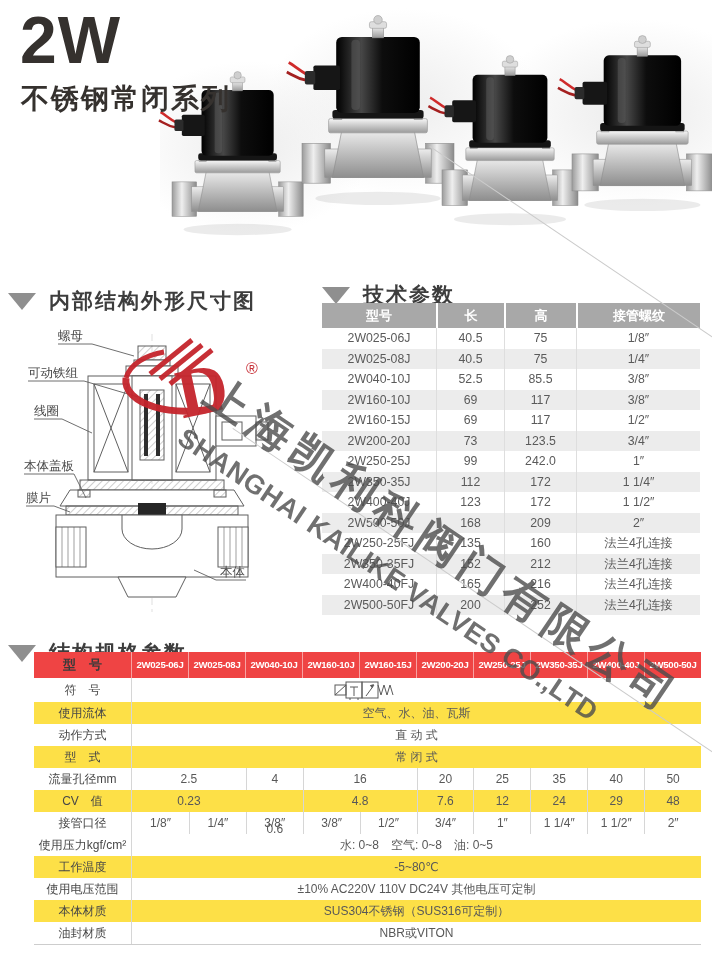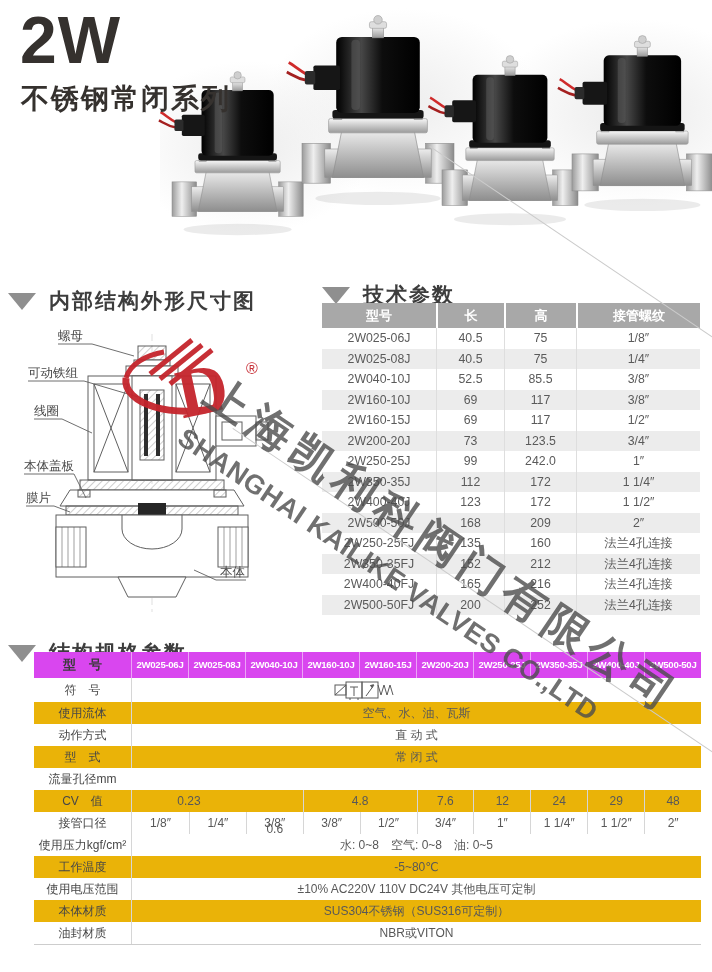--- a/index.html
+++ b/index.html
@@ -28,26 +28,26 @@
   .tech{left:322px;top:303px;width:378px;z-index:2;}
   .tech .hd{display:flex;background:#a8a8a8;height:25px;line-height:25px;color:#fff;font-weight:bold;font-size:13px;text-align:center;}
   .tech .hd div{box-sizing:border-box;}
   .tech .hd div + div{border-left:2px solid #fff;}
   .tech .rw{display:flex;height:20.5px;line-height:20.5px;text-align:center;font-size:12.3px;color:#5a5a5a;}
   .tech .rw div{box-sizing:border-box;}
   .tech .rw div + div{border-left:1px solid #dedede;}
   .tech .rw.alt{background:#ececec;}
   
   .spec{left:34px;top:652px;width:667px;z-index:2;border-bottom:1px solid #cdcdcd;}
-  .spec .hd{display:flex;height:26px;line-height:26px;background:#d946ef;}
+  .spec .hd{display:flex;height:26px;line-height:26px;background:#ef4444;}
   .spec .hd .lab{width:97px;text-align:center;color:#3a3a3a;font-weight:bold;font-size:13px;box-sizing:border-box;}
   .spec .hd .mod{width:57px;text-align:center;color:#fff;font-weight:bold;font-size:9.6px;letter-spacing:-0.3px;box-sizing:border-box;border-left:1px solid rgba(255,255,255,.5);}
   .spec .rw{display:flex;height:22px;line-height:22px;font-size:12px;}
   .spec .rw.sym{height:24px;line-height:24px;}
-  .spec .rw.alt{background:#eab308;}
+  .spec .rw.alt{background:#fde047;}
   .spec .lab{width:97px;text-align:center;color:#474747;box-sizing:border-box;}
   .spec .content{width:570px;display:flex;border-left:1px solid #d6d6d6;box-sizing:border-box;color:#585858;}
   .spec .content .fullv{flex:1;text-align:center;}
   .spec .content .gc{box-sizing:border-box;text-align:center;}
   .spec .content .gc + .gc{border-left:1px solid #d6d6d6;}
   
   .wm-line{z-index:5;border-top:1px solid #cbcbcb;height:0;transform-origin:left top;transform:rotate(34deg);pointer-events:none;}
   .wm-line1{left:430px;top:146px;width:430px;}
   .wm-line2{left:233px;top:428px;width:610px;}
   .wm-text{left:226px;top:364px;transform:rotate(34deg);transform-origin:left top;z-index:6;color:#4d4d4d;opacity:.8;pointer-events:none;}
@@ -321,20 +321,30 @@
         </div>
       </div>
       <div class="rw alt">
         <div class="lab">型　式</div>
         <div class="content">
           <div class="fullv">常 闭 式</div>
         </div>
       </div>
       <div class="rw">
         <div class="lab">流量孔径mm</div>
+        <div class="content">
+          <div class="gc" style="width: 114px;">2.5</div>
+          <div class="gc" style="width: 57px;">4</div>
+          <div class="gc" style="width: 114px;">16</div>
+          <div class="gc" style="width: 57px;">20</div>
+          <div class="gc" style="width: 57px;">25</div>
+          <div class="gc" style="width: 57px;">35</div>
+          <div class="gc" style="width: 57px;">40</div>
+          <div class="gc" style="width: 57px;">50</div>
+        </div>
       </div>
       <div class="rw alt">
         <div class="lab">CV　值</div>
         <div class="content">
           <div class="gc" style="width: 114px;">0.23</div>
           <div class="gc" style="width: 57px; margin-top: 28px;">0.6</div>
           <div class="gc" style="width: 114px;">4.8</div>
           <div class="gc" style="width: 57px;">7.6</div>
           <div class="gc" style="width: 57px;">12</div>
           <div class="gc" style="width: 57px;">24</div>

